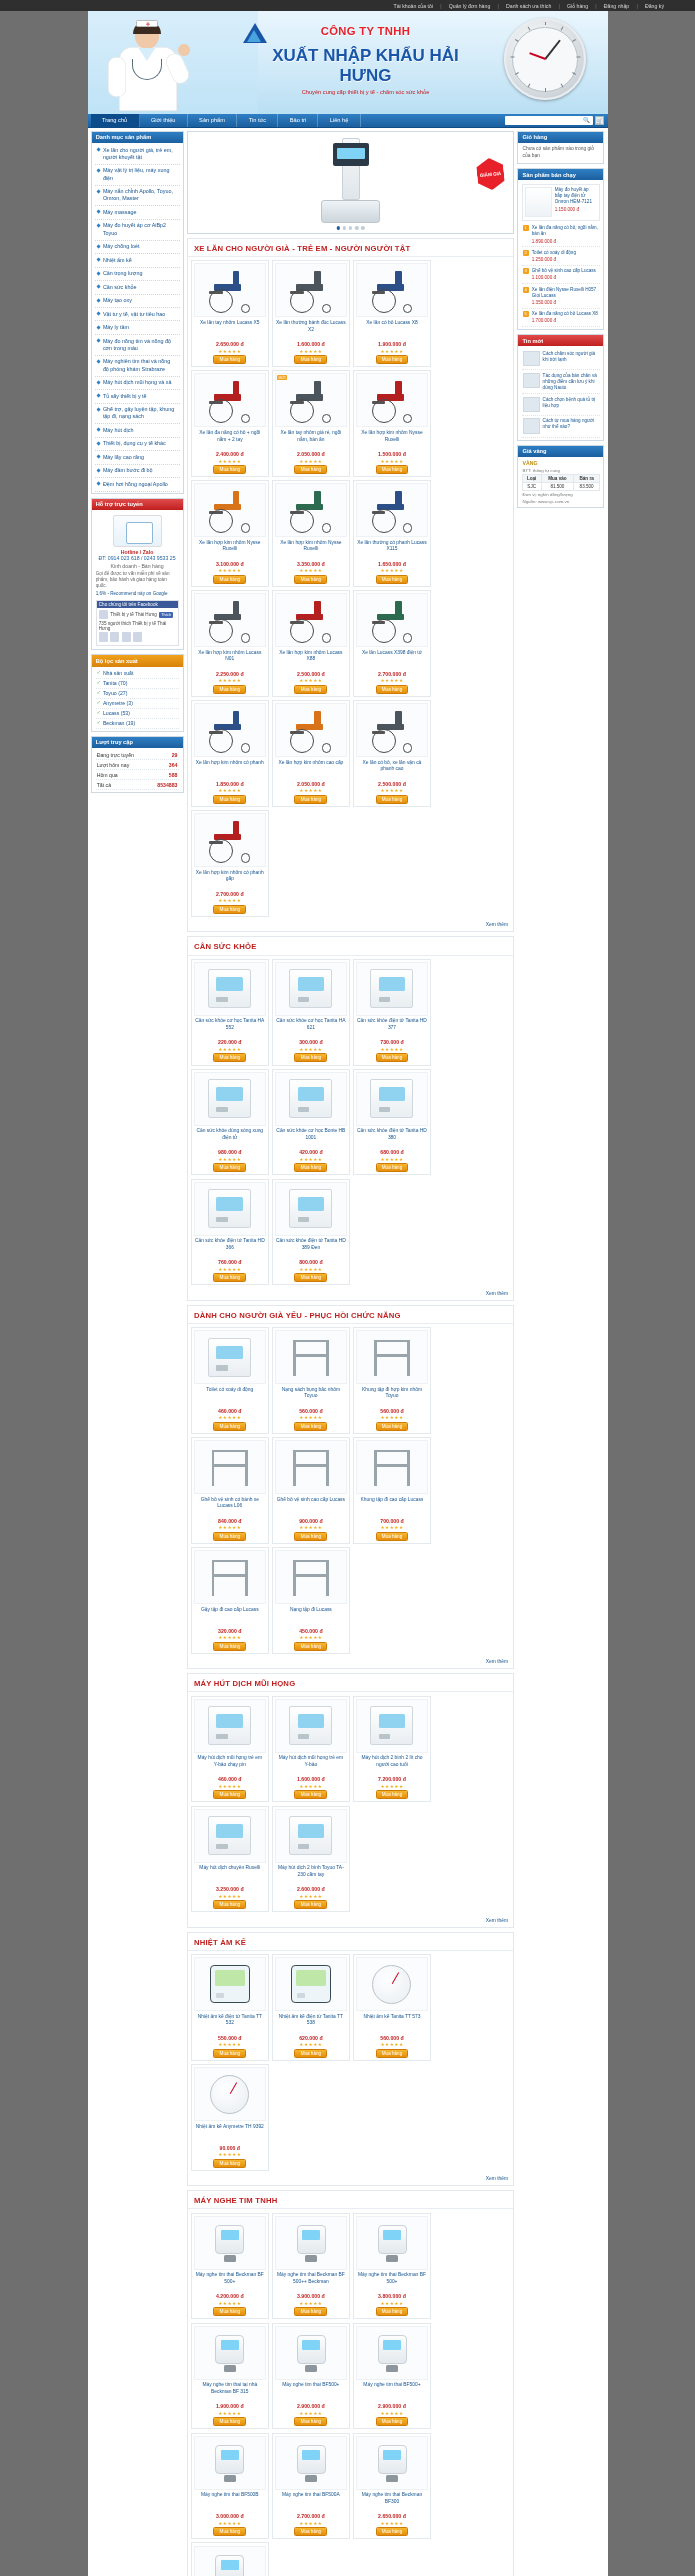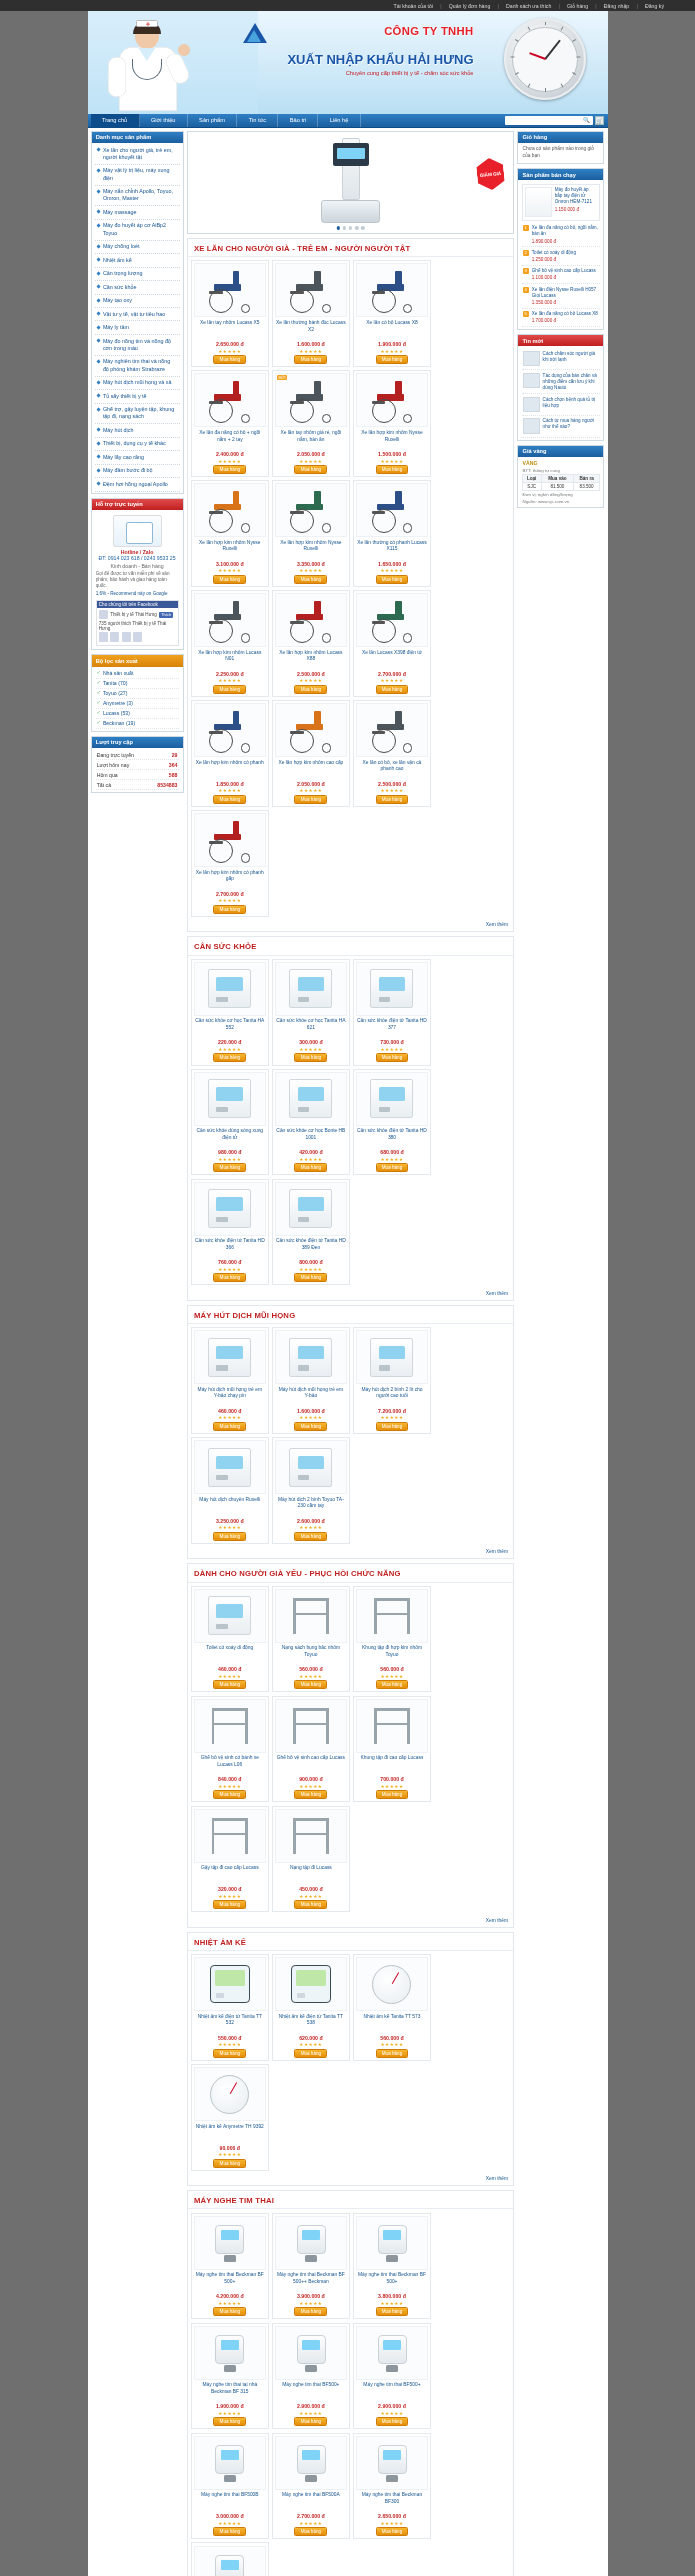--- a/index.html
+++ b/index.html
@@ -47,28 +47,28 @@
   .nurse .cap { position:absolute; left:28px; top:-1px; width:21.6px; height:7.2px; background:#fff; border:0.5px solid #bbb; border-radius:1.5px; }
   .nurse .cap:after { content:""; position:absolute; left:8.8px; top:1.5px; width:4.1px; height:4.1px; background:#d33; clip-path:polygon(40% 0,60% 0,60% 40%,100% 40%,100% 60%,60% 60%,60% 100%,40% 100%,40% 60%,0 60%,0 40%,40% 40%); }
   .nurse .body { position:absolute; left:11.3px; top:26px; width:58px; height:64px; background:#fff; border-radius:13.4px 13.4px 0 0; box-shadow:inset 0 0 0 0.5px #dcdcdc; }
   .nurse .collar { position:absolute; left:30px; top:27px; width:17.5px; height:13.4px; background:#d6eef9; clip-path:polygon(0 0,100% 0,50% 100%); }
   .nurse .steth { position:absolute; left:24px; top:38px; width:30px; height:21.6px; border:1.5px solid #5c6e7a; border-top:none; border-radius:0 0 15.5px 15.5px; }
   .nurse .arm-l { position:absolute; left:0px; top:36px; width:17.5px; height:40px; background:#fff; border-radius:8.2px; box-shadow:inset 0 0 0 0.5px #dcdcdc; }
   .nurse .arm-r { position:absolute; left:61px; top:32px; width:16.5px; height:31px; background:#fff; border-radius:8.2px; transform:rotate(-24deg); box-shadow:inset 0 0 0 0.5px #dcdcdc; }
   .nurse .hand { position:absolute; left:70px; top:23px; width:12.4px; height:12.4px; border-radius:50%; background:#f0c9a8; }
 
   .hdr-title {
-    position:absolute; left:170px; top:13.4px; width:216px; text-align:right;
+    position:absolute; left:170px; top:13.4px; width:216px; text-align:center;
   }
   .hdr-title .line1 {
     color:#e8202a; font-weight:bold; font-size:11.3px; letter-spacing:0.3px;
     text-shadow:0.5px 0.5px 0 #fff;
   }
   .hdr-title .line2 {
-    color:#1a56a8; font-weight:bold; font-size:13px; margin-top:15px;
+    color:#1a56a8; font-weight:bold; font-size:17px; margin-top:9px;
     text-shadow:0.5px 0.5px 0 #fff;
   }
   .hdr-title .line3 { color:#c8161d; font-size:5.7px; margin-top:3.1px; }
   .logo-mark {
     position:absolute; left:155px; top:11.3px; width:24px; height:27px;
   }
   .logo-mark .tri { width:0;height:0;border-left:12px solid transparent;border-right:12px solid transparent;border-bottom:20.6px solid #1a56a8; }
   .logo-mark .tri2 { position:absolute; left:4.6px; top:7.2px; width:0;height:0;border-left:7.2px solid transparent;border-right:7.2px solid transparent;border-bottom:12.4px solid #49a3dc; }
 
   .watch {
@@ -790,71 +790,20 @@
                   </div>
                   <div class="pname">Cân sức khỏe điện tử Tanita HD 389 Đen</div>
                   <div class="price">800.000 đ</div>
                   <div class="stars">★★★★★</div>
                   <button class="buy">Mua hàng</button>
                 </div>
               </div>
               <div class="more-row"><a href="#">Xem thêm</a></div>
             </div>
             <div class="section">
-              <div class="section-h">MÁY HÚT DỊCH MŨI HỌNG</div>
-              <div class="grid">
-                <div class="card">
-                  <div class="thumb">
-                    <div class="box-art"></div>
-                  </div>
-                  <div class="pname">Máy hút dịch mũi họng trẻ em Y-bảo chạy pin</div>
-                  <div class="price">460.000 đ</div>
-                  <div class="stars">★★★★★</div>
-                  <button class="buy">Mua hàng</button>
-                </div>
-                <div class="card">
-                  <div class="thumb">
-                    <div class="box-art"></div>
-                  </div>
-                  <div class="pname">Máy hút dịch mũi họng trẻ em Y-bảo</div>
-                  <div class="price">1.600.000 đ</div>
-                  <div class="stars">★★★★★</div>
-                  <button class="buy">Mua hàng</button>
-                </div>
-                <div class="card">
-                  <div class="thumb">
-                    <div class="box-art"></div>
-                  </div>
-                  <div class="pname">Máy hút dịch 2 bình 2 lít cho người cao tuổi</div>
-                  <div class="price">7.200.000 đ</div>
-                  <div class="stars">★★★★★</div>
-                  <button class="buy">Mua hàng</button>
-                </div>
-                <div class="card">
-                  <div class="thumb">
-                    <div class="box-art"></div>
-                  </div>
-                  <div class="pname">Máy hút dịch chuyên Ruxelli</div>
-                  <div class="price">3.250.000 đ</div>
-                  <div class="stars">★★★★★</div>
-                  <button class="buy">Mua hàng</button>
-                </div>
-                <div class="card">
-                  <div class="thumb">
-                    <div class="box-art"></div>
-                  </div>
-                  <div class="pname">Máy hút dịch 2 bình Toyuo TA-230 cầm tay</div>
-                  <div class="price">2.600.000 đ</div>
-                  <div class="stars">★★★★★</div>
-                  <button class="buy">Mua hàng</button>
-                </div>
-              </div>
-              <div class="more-row"><a href="#">Xem thêm</a></div>
-            </div>
-            <div class="section">
               <div class="section-h">DÀNH CHO NGƯỜI GIÀ YẾU - PHỤC HỒI CHỨC NĂNG</div>
               <div class="grid">
                 <div class="card">
                   <div class="thumb">
                     <div class="box-art"></div>
                   </div>
                   <div class="pname">Toilet có xoáy di động</div>
                   <div class="price">460.000 đ</div>
                   <div class="stars">★★★★★</div>
                   <button class="buy">Mua hàng</button>
@@ -947,20 +896,71 @@
                   <div class="thumb">
                     <div class="walker-art">
                       <i class="l1"></i>
                       <i class="l2"></i>
                       <i class="l3"></i>
                       <i class="l4"></i>
                     </div>
                   </div>
                   <div class="pname">Nạng tập đi Lucass</div>
                   <div class="price">450.000 đ</div>
+                  <div class="stars">★★★★★</div>
+                  <button class="buy">Mua hàng</button>
+                </div>
+              </div>
+              <div class="more-row"><a href="#">Xem thêm</a></div>
+            </div>
+            <div class="section">
+              <div class="section-h">MÁY HÚT DỊCH MŨI HỌNG</div>
+              <div class="grid">
+                <div class="card">
+                  <div class="thumb">
+                    <div class="box-art"></div>
+                  </div>
+                  <div class="pname">Máy hút dịch mũi họng trẻ em Y-bảo chạy pin</div>
+                  <div class="price">460.000 đ</div>
+                  <div class="stars">★★★★★</div>
+                  <button class="buy">Mua hàng</button>
+                </div>
+                <div class="card">
+                  <div class="thumb">
+                    <div class="box-art"></div>
+                  </div>
+                  <div class="pname">Máy hút dịch mũi họng trẻ em Y-bảo</div>
+                  <div class="price">1.600.000 đ</div>
+                  <div class="stars">★★★★★</div>
+                  <button class="buy">Mua hàng</button>
+                </div>
+                <div class="card">
+                  <div class="thumb">
+                    <div class="box-art"></div>
+                  </div>
+                  <div class="pname">Máy hút dịch 2 bình 2 lít cho người cao tuổi</div>
+                  <div class="price">7.200.000 đ</div>
+                  <div class="stars">★★★★★</div>
+                  <button class="buy">Mua hàng</button>
+                </div>
+                <div class="card">
+                  <div class="thumb">
+                    <div class="box-art"></div>
+                  </div>
+                  <div class="pname">Máy hút dịch chuyên Ruxelli</div>
+                  <div class="price">3.250.000 đ</div>
+                  <div class="stars">★★★★★</div>
+                  <button class="buy">Mua hàng</button>
+                </div>
+                <div class="card">
+                  <div class="thumb">
+                    <div class="box-art"></div>
+                  </div>
+                  <div class="pname">Máy hút dịch 2 bình Toyuo TA-230 cầm tay</div>
+                  <div class="price">2.600.000 đ</div>
                   <div class="stars">★★★★★</div>
                   <button class="buy">Mua hàng</button>
                 </div>
               </div>
               <div class="more-row"><a href="#">Xem thêm</a></div>
             </div>
             <div class="section">
               <div class="section-h">NHIỆT ẨM KẾ</div>
               <div class="grid">
                 <div class="card">
@@ -996,21 +996,21 @@
                   </div>
                   <div class="pname">Nhiệt ẩm kế Anymetre TH 9392</div>
                   <div class="price">90.000 đ</div>
                   <div class="stars">★★★★★</div>
                   <button class="buy">Mua hàng</button>
                 </div>
               </div>
               <div class="more-row"><a href="#">Xem thêm</a></div>
             </div>
             <div class="section">
-              <div class="section-h">MÁY NGHE TIM THAI</div>
+              <div class="section-h">MÁY NGHE TIM TNHH</div>
               <div class="grid">
                 <div class="card">
                   <div class="thumb">
                     <div class="doppler-art">
                       <div class="bodyx"></div>
                       <div class="scr"></div>
                       <div class="probe"></div>
                     </div>
                   </div>
                   <div class="pname">Máy nghe tim thai Beckman BF 500+</div>

